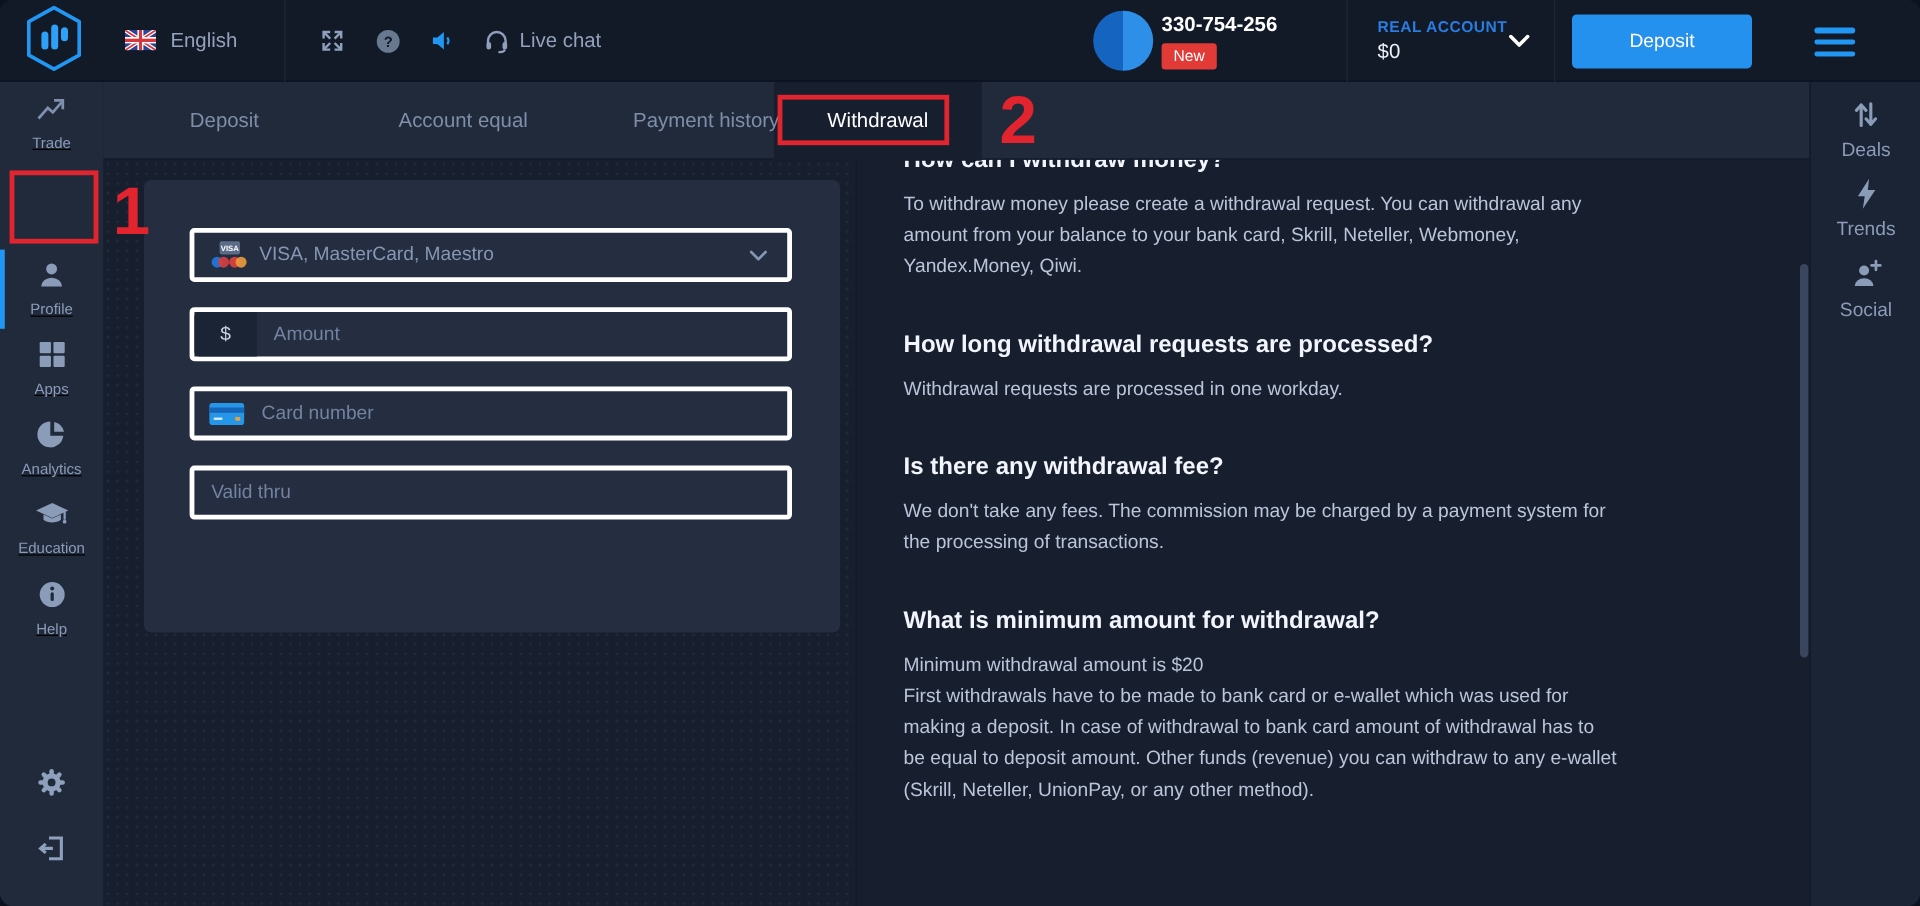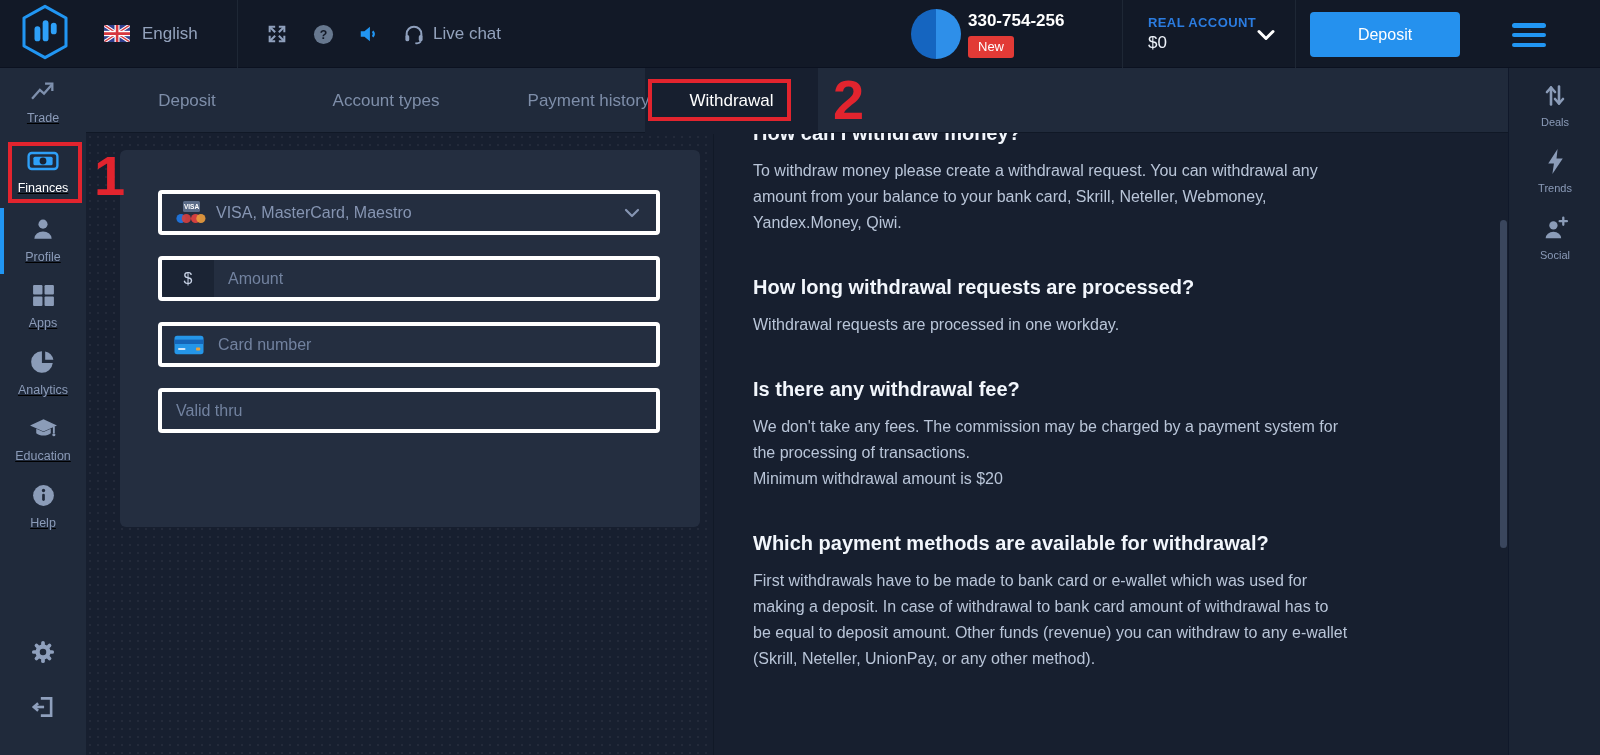--- a/index.html
+++ b/index.html
@@ -1,18 +1,18 @@
 <!DOCTYPE html>
 <html><head>
 <meta charset="utf-8">
 <style>
   * { margin:0; padding:0; box-sizing:border-box; }
   html,body { background:#0c1220; }
   body { font-family:"Liberation Sans", sans-serif; }
-  #app { position:relative; width:1600px; height:755px; overflow:hidden; background:#171f2f; }
+  #app { position:relative; width:1600px; height:755px; overflow:hidden; background:#171f2f;border-radius:11px; }
 
   .dots { background-image:radial-gradient(rgba(255,255,255,0.05) 1px, transparent 1.4px); background-size:8px 8px; }
 
   
   .header { position:absolute; left:0; top:0; width:1600px; height:68px; background:#121927; border-bottom:1px solid #0b1120; z-index:30; }
   .hdr-sep { position:absolute; top:0; width:1px; height:68px; background:#1e2735; }
   .logo-wrap { position:absolute; left:17px; top:6px; width:56px; height:56px; display:flex; align-items:center; justify-content:center; }
   .flag { position:absolute; left:104px; top:25px; width:26px; height:17px; border-radius:2px; overflow:hidden; }
   .lang-label { position:absolute; left:142px; top:24px; font-size:17px; color:#93a2bc; }
   .icon-btn { position:absolute; top:23px; width:22px; height:22px; display:flex; align-items:center; justify-content:center; }
@@ -37,21 +37,21 @@
   .sidebar-l { position:absolute; left:0; top:68px; width:86px; height:687px; background:#202a3b; z-index:20; }
   .sb-item { position:absolute; left:0; width:86px; height:62px; display:flex; flex-direction:column; align-items:center; justify-content:flex-start; cursor:pointer;text-decoration:underline; }
   .sb-item .lbl { margin-top:4px; font-size:12.5px; color:#8b9bb8; }
   .sb-item.active .lbl { color:#ffffff; }
   .active-bar { position:absolute; left:0; top:140px; width:4px; height:66px; background:#2196f3; }
   .sb-foot { position:absolute; left:0; width:86px; display:flex; justify-content:center; cursor:pointer; }
 
   
   .sidebar-r { position:absolute; left:1508px; top:68px; width:92px; height:687px; background:#1b2434; border-left:1px solid #10182a; z-index:20; }
   .rsb-item { position:absolute; left:0; width:92px; display:flex; flex-direction:column; align-items:center; cursor:pointer; }
-  .rsb-item .lbl { margin-top:3px; font-size:11px; color:#8b9bb8; }
+  .rsb-item .lbl { margin-top:3px; font-size:16px; color:#8b9bb8; }
 
   
   .content { position:absolute; left:86px; top:133px; width:1422px; height:622px; background:#171f2f; overflow:hidden; }
   .content-dots { position:absolute; left:0; top:0; width:628px; height:622px; }
   .v-divider { position:absolute; left:627px; top:0; width:1px; height:622px; background:#111927; }
 
   .form-panel { position:absolute; left:34px; top:17px; width:580px; height:377px; background:#242e40; border-radius:6px; }
   .field { position:absolute; left:38px; width:502px; height:45px; border:4px solid #ffffff; border-radius:4px; display:flex; align-items:center; }
   .field input { flex:1; height:100%; background:transparent; border:none; outline:none; font-family:inherit; font-size:16px; color:#aab7cf; }
   .field input::placeholder { color:#72829f; opacity:1; }
@@ -173,48 +173,38 @@
     <div class="burger">
       <span></span>
         <span></span>
         <span></span>
     </div>
   </div>
 
   <div class="tabbar">
     <div class="tab-active-bg"></div>
     <div class="tab" style="left:18px; width:166px">Deposit</div>
-    <div class="tab" style="left:200px; width:200px">Account types</div>
+    <div class="tab" style="left:200px; width:200px">Account equal</div>
     <div class="tab" style="left:395px; width:215px">Payment history</div>
     <div class="tab active" style="left:559px; width:173px">Withdrawal</div>
   </div>
 
   <div class="sidebar-l dots">
     <div class="active-bar"></div>
 
     <div class="sb-item" style="top:12px">
       <span>
         <svg width="27" height="23" viewBox="0 0 26 22" fill="none" stroke="#7e90ad" stroke-width="2.2">
           <path d="M2 18 L9.5 9.5 l4 3.5 L21 4.5"></path>
           <path d="M14.5 3.5 H21.5 V10.5"></path>
         </svg>
       </span>
       <span class="lbl">Trade</span>
     </div>
 
-    <div class="sb-item active" style="top:81px">
-      <span>
-        <svg width="32" height="24" viewBox="0 0 30 22">
-          <rect x="1.5" y="3.5" width="27" height="15" rx="3" fill="none" stroke="#2ea0f8" stroke-width="2.2"></rect>
-          <rect x="6" y="7" width="18" height="8" rx="1.5" fill="#2ea0f8"></rect>
-          <circle cx="15" cy="11" r="3.2" fill="#182233"></circle>
-        </svg>
-      </span>
-      <span class="lbl">Finances</span>
-    </div>
 
     <div class="sb-item" style="top:148px">
       <span>
         <svg width="26" height="26" viewBox="0 0 24 24" fill="#8b9cb8">
           <circle cx="12" cy="7.5" r="4.2"></circle>
           <path d="M4 21 a8 6.8 0 0 1 16 0 Z"></path>
         </svg>
       </span>
       <span class="lbl">Profile</span>
     </div>
@@ -375,22 +365,22 @@
     <div class="faq">
       <h3>How can I withdraw money?</h3>
       <p>To withdraw money please create a withdrawal request. You can withdrawal any
 amount from your balance to your bank card, Skrill, Neteller, Webmoney,
 Yandex.Money, Qiwi.</p>
       <h3>How long withdrawal requests are processed?</h3>
       <p>Withdrawal requests are processed in one workday.</p>
       <h3>Is there any withdrawal fee?</h3>
       <p>We don't take any fees. The commission may be charged by a payment system for
 the processing of transactions.</p>
+      <h3>What is minimum amount for withdrawal?</h3>
       <p>Minimum withdrawal amount is $20</p>
-      <h3>Which payment methods are available for withdrawal?</h3>
       <p>First withdrawals have to be made to bank card or e-wallet which was used for
 making a deposit. In case of withdrawal to bank card amount of withdrawal has to
 be equal to deposit amount. Other funds (revenue) you can withdraw to any e-wallet
 (Skrill, Neteller, UnionPay, or any other method).</p>
     </div>
   </div>
 
   <div class="scroll-thumb"></div>
 
   <div class="anno-box" style="left:8px; top:142px; width:74px; height:61px"></div>

